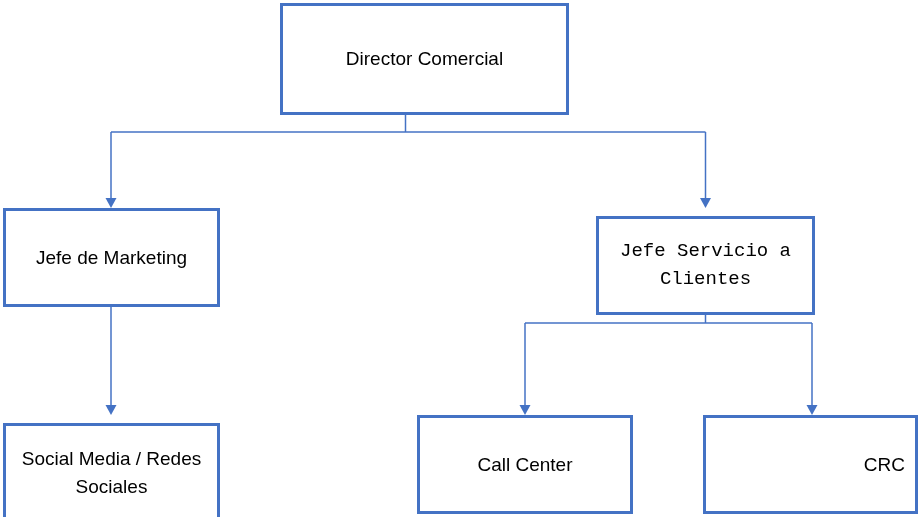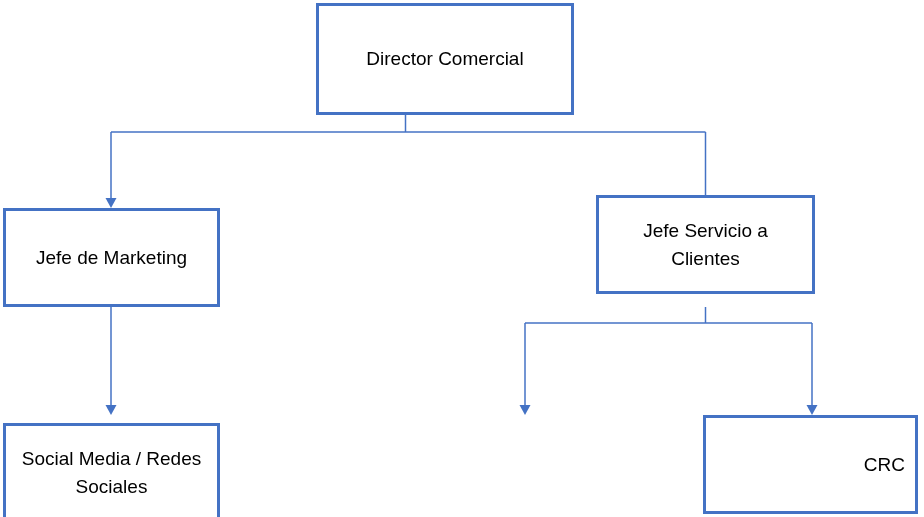--- a/index.html
+++ b/index.html
@@ -29,23 +29,23 @@
     background: #FFFFFF;
     color: #000000;
     display: flex;
     align-items: center;
     justify-content: center;
     text-align: center;
     font-size: 19px;
     line-height: 1.45;
     padding: 4px 10px;
   }
-  .node-director   { left: 280px; top: 3px;   width: 258px; height: 112px; margin-left: 36px; }
+  .node-director   { left: 280px; top: 3px;   width: 289px; height: 112px; }
   .node-marketing  { left: 3px;   top: 208px; width: 217px; height: 99px; }
-  .node-servicio   { left: 596px; top: 195px; width: 219px; height: 99px; }
+  .node-servicio   { left: 596px; top: 216px; width: 219px; height: 99px; font-family: Liberation Mono, monospace; }
   .node-social     { left: 3px;   top: 415px; width: 217px; height: 99px; margin-top: 8px; }
   .node-callcenter { left: 417px; top: 415px; width: 216px; height: 99px; }
   .node-crc        { left: 703px; top: 415px; width: 215px; height: 99px; justify-content: flex-end; }
 </style>
 </head>
 <body>
 
 <div class="canvas">
 
   <svg class="connector-layer" viewBox="0 0 924 517" xmlns="http://www.w3.org/2000/svg">
@@ -87,18 +87,21 @@
   </div>
 
   <div class="org-node node-servicio">
     <span>Jefe Servicio a Clientes</span>
   </div>
 
   <div class="org-node node-social">
     <span>Social Media / Redes Sociales</span>
   </div>
 
+  <div class="org-node node-callcenter">
+    <span>Call Center</span>
+  </div>
 
   <div class="org-node node-crc">
     <span>CRC</span>
   </div>
 
 </div>
 
 </body></html>

